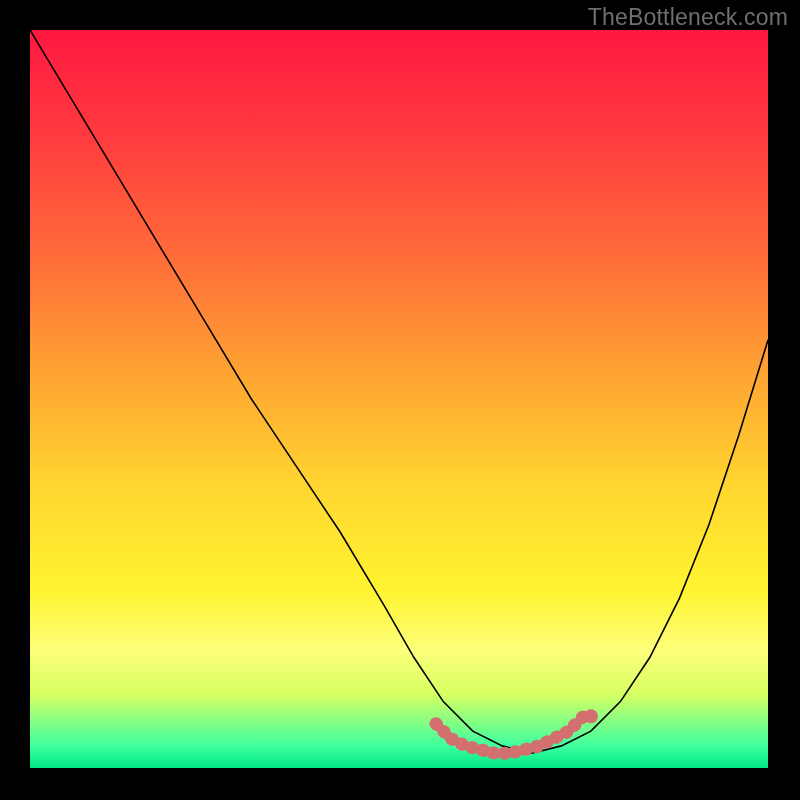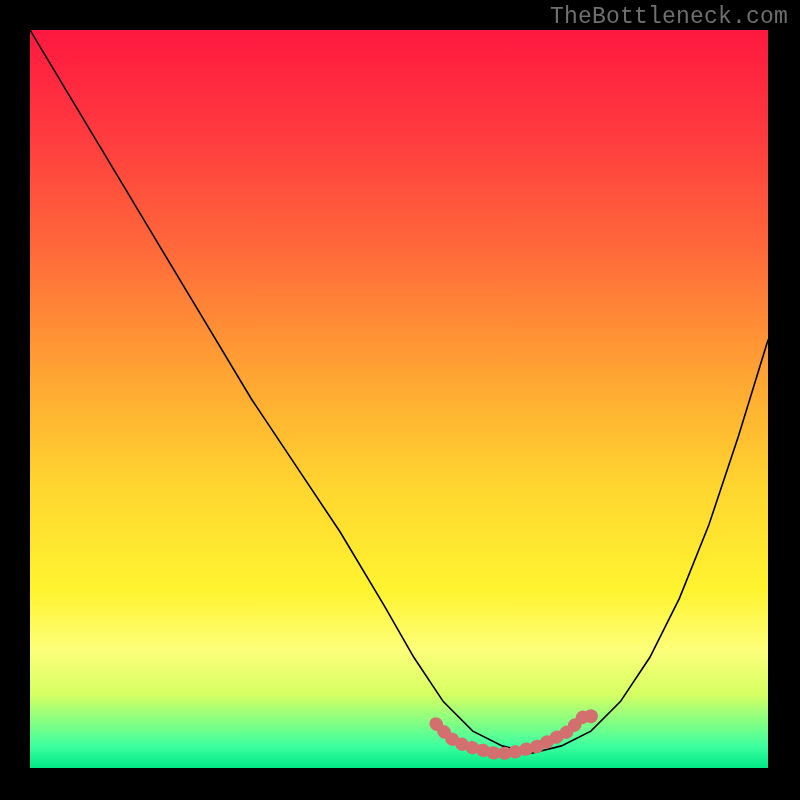--- a/index.html
+++ b/index.html
@@ -46,21 +46,20 @@
     top: 0;
   }
   .watermark {
     position: absolute;
     top: 4px;
     right: 12px;
     color: #6f6f6f;
     font-size: 23px;
     letter-spacing: 0.2px;
     font-weight: 500;
-    font-family: Liberation Mono, monospace;
   }
 </style>
 </head>
 <body>
 
 <div class="frame">
 
   <div class="plot">
 
     <svg class="curve" width="738" height="738" viewBox="0 0 738 738">

